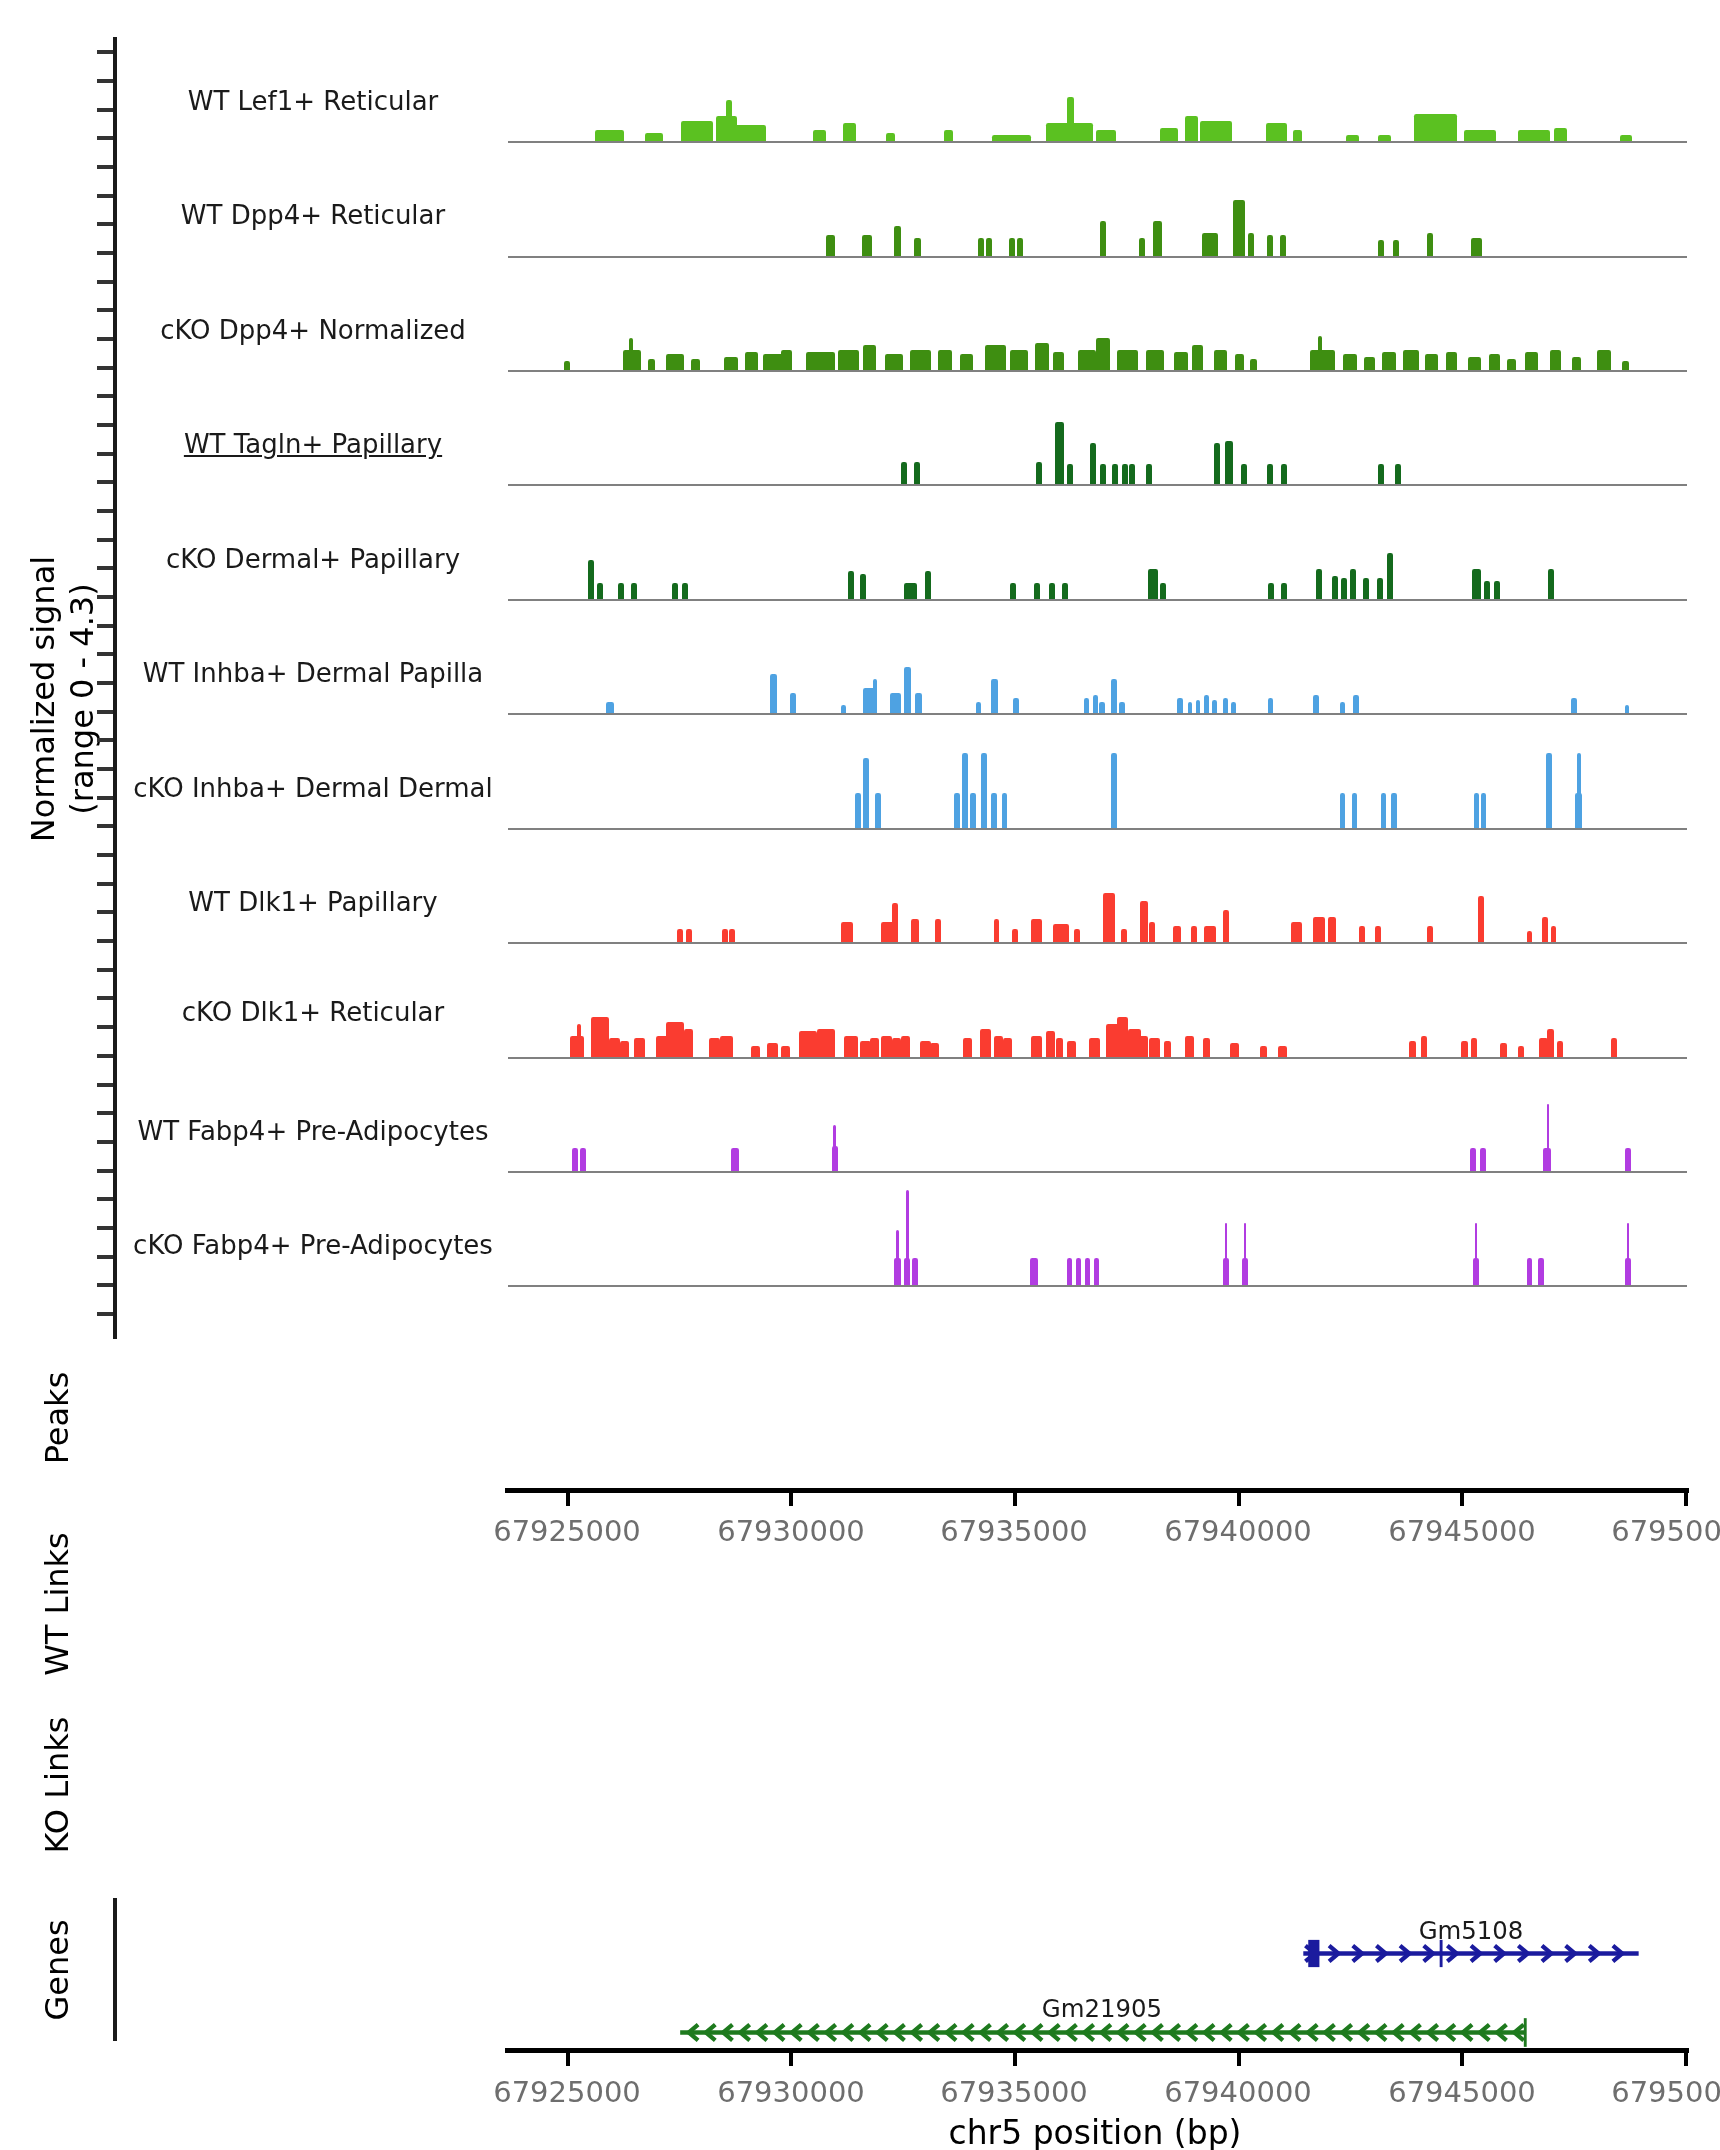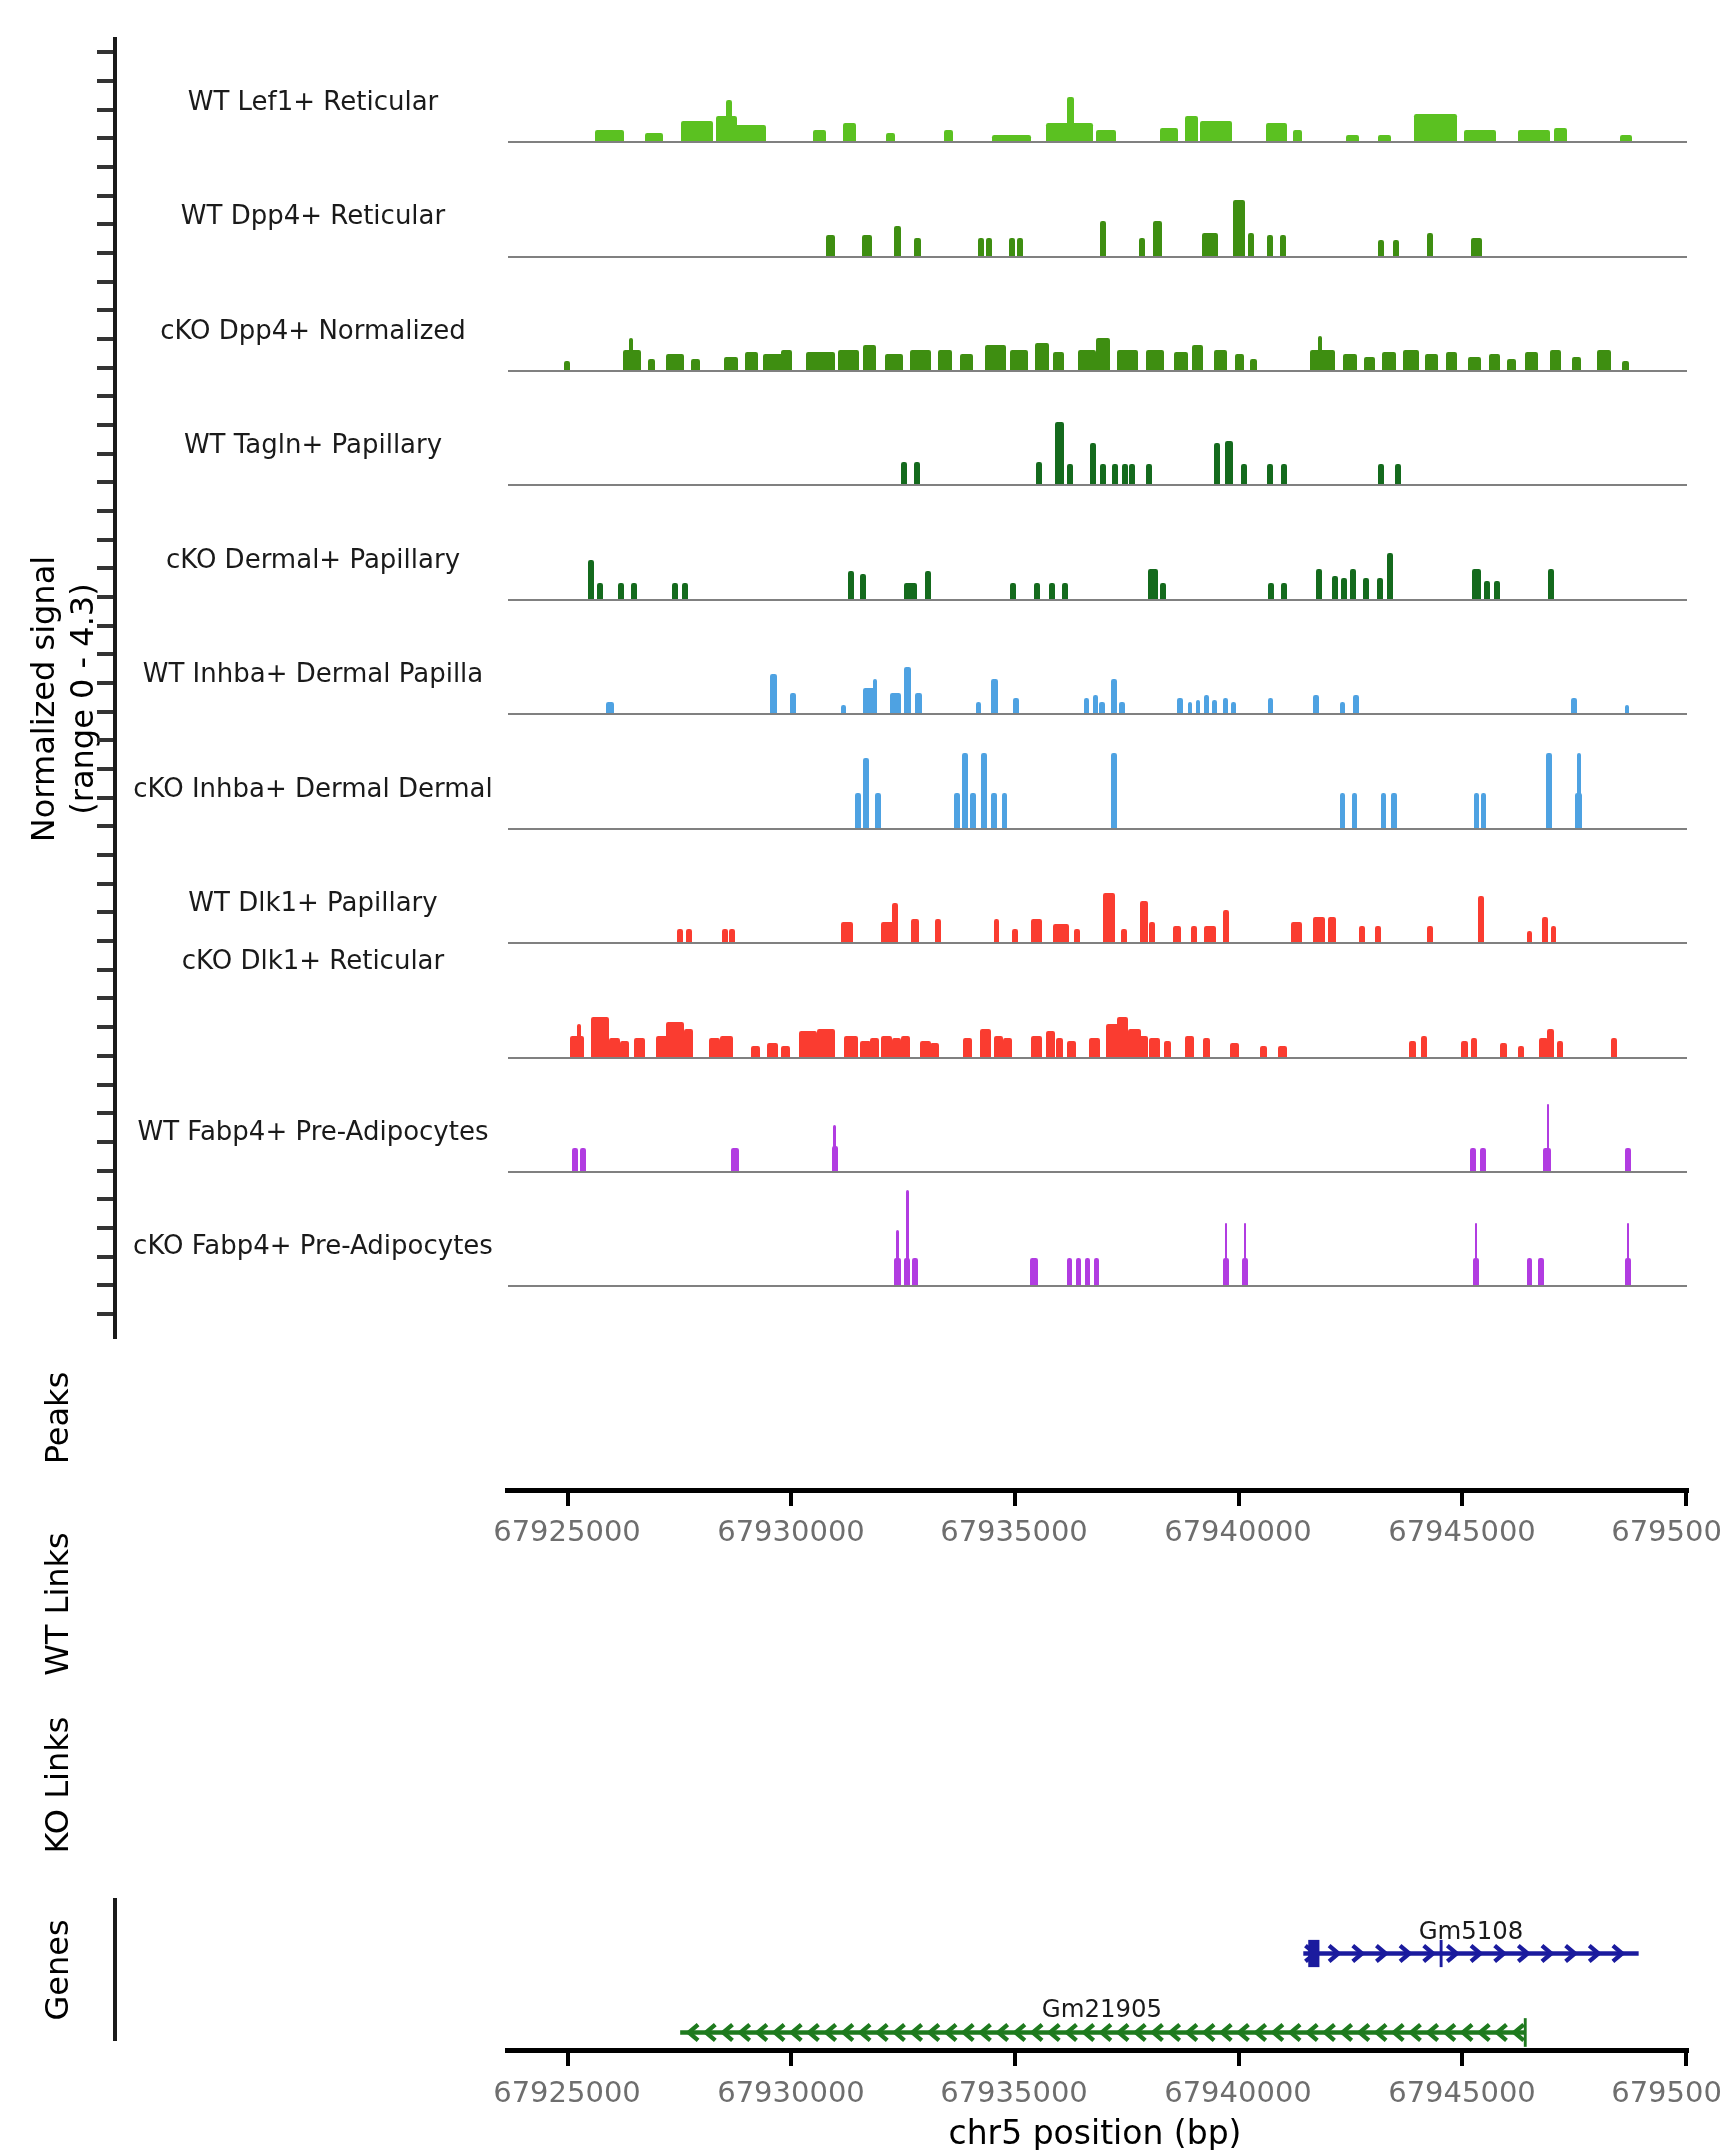--- a/index.html
+++ b/index.html
@@ -194,21 +194,21 @@
         <div class="peak" style="left:1489px;top:354px;width:10.8px;height:16.5px;background:#3e8e11;border-radius:2.2px 2.2px 0 0;"></div>
         <div class="peak" style="left:1507px;top:359px;width:8.5px;height:11.8px;background:#3e8e11;border-radius:2.2px 2.2px 0 0;"></div>
         <div class="peak" style="left:1525px;top:352px;width:13px;height:19px;background:#3e8e11;border-radius:2.2px 2.2px 0 0;"></div>
         <div class="peak" style="left:1550px;top:350px;width:10.8px;height:21px;background:#3e8e11;border-radius:2.2px 2.2px 0 0;"></div>
         <div class="peak" style="left:1572px;top:357px;width:8.5px;height:14px;background:#3e8e11;border-radius:2.2px 2.2px 0 0;"></div>
         <div class="peak" style="left:1597px;top:350px;width:14.3px;height:21px;background:#3e8e11;border-radius:2.2px 2.2px 0 0;"></div>
         <div class="peak" style="left:1622px;top:361px;width:7.2px;height:9.4px;background:#3e8e11;border-radius:2.2px 2.2px 0 0;"></div>
         <div class="baseline" style="left:508px;top:370px;width:1179px;"></div>
       </div>
       <div class="abs" style="left:0;top:0;width:1721px;height:0;">
-        <div class="track-label" style="left:313px;top:444px;">WT Tagln+ Papillary</div>
+        <div class="track-label" style="left:313px;top:444px;text-decoration:underline;">WT Tagln+ Papillary</div>
         <div class="peak" style="left:901px;top:462px;width:6.2px;height:23.5px;background:#146a1d;border-radius:2.2px 2.2px 0 0;"></div>
         <div class="peak" style="left:914px;top:462px;width:6.2px;height:23.5px;background:#146a1d;border-radius:2.2px 2.2px 0 0;"></div>
         <div class="peak" style="left:1036px;top:462px;width:5.8px;height:23.5px;background:#146a1d;border-radius:2.2px 2.2px 0 0;"></div>
         <div class="peak" style="left:1055px;top:422px;width:8.5px;height:64px;background:#146a1d;border-radius:2.2px 2.2px 0 0;"></div>
         <div class="peak" style="left:1067px;top:464px;width:5.8px;height:21px;background:#146a1d;border-radius:2.2px 2.2px 0 0;"></div>
         <div class="peak" style="left:1090px;top:443px;width:5.8px;height:42px;background:#146a1d;border-radius:2.2px 2.2px 0 0;"></div>
         <div class="peak" style="left:1100px;top:464px;width:5.8px;height:21px;background:#146a1d;border-radius:2.2px 2.2px 0 0;"></div>
         <div class="peak" style="left:1112px;top:464px;width:5.8px;height:21px;background:#146a1d;border-radius:2.2px 2.2px 0 0;"></div>
         <div class="peak" style="left:1122px;top:464px;width:5.8px;height:21px;background:#146a1d;border-radius:2.2px 2.2px 0 0;"></div>
         <div class="peak" style="left:1129px;top:464px;width:5.8px;height:21px;background:#146a1d;border-radius:2.2px 2.2px 0 0;"></div>
@@ -342,21 +342,21 @@
         <div class="peak" style="left:1359px;top:926px;width:5.8px;height:16.5px;background:#fa3c30;border-radius:2.2px 2.2px 0 0;"></div>
         <div class="peak" style="left:1375px;top:926px;width:5.8px;height:16.5px;background:#fa3c30;border-radius:2.2px 2.2px 0 0;"></div>
         <div class="peak" style="left:1427px;top:926px;width:5.8px;height:16.5px;background:#fa3c30;border-radius:2.2px 2.2px 0 0;"></div>
         <div class="peak" style="left:1478px;top:896px;width:5.8px;height:47px;background:#fa3c30;border-radius:2.2px 2.2px 0 0;"></div>
         <div class="peak" style="left:1527px;top:931px;width:5px;height:11.8px;background:#fa3c30;border-radius:2.2px 2.2px 0 0;"></div>
         <div class="peak" style="left:1542px;top:917px;width:5.8px;height:26px;background:#fa3c30;border-radius:2.2px 2.2px 0 0;"></div>
         <div class="peak" style="left:1551px;top:926px;width:5px;height:16.5px;background:#fa3c30;border-radius:2.2px 2.2px 0 0;"></div>
         <div class="baseline" style="left:508px;top:942px;width:1179px;"></div>
       </div>
       <div class="abs" style="left:0;top:0;width:1721px;height:0;">
-        <div class="track-label" style="left:313px;top:960px;">cKO Dlk1+ Reticular</div>
+        <div class="track-label" style="left:313px;top:1012px;">cKO Dlk1+ Reticular</div>
         <div class="peak" style="left:570px;top:1036px;width:14.3px;height:21px;background:#fa3c30;border-radius:2.2px 2.2px 0 0;"></div>
         <div class="peak" style="left:577px;top:1024px;width:4.4px;height:33px;background:#fa3c30;border-radius:2.2px 2.2px 0 0;"></div>
         <div class="peak" style="left:591px;top:1017px;width:18px;height:40px;background:#fa3c30;border-radius:2.2px 2.2px 0 0;"></div>
         <div class="peak" style="left:609px;top:1038px;width:10.8px;height:19px;background:#fa3c30;border-radius:2.2px 2.2px 0 0;"></div>
         <div class="peak" style="left:620px;top:1041px;width:8.5px;height:16.5px;background:#fa3c30;border-radius:2.2px 2.2px 0 0;"></div>
         <div class="peak" style="left:634px;top:1038px;width:10.8px;height:19px;background:#fa3c30;border-radius:2.2px 2.2px 0 0;"></div>
         <div class="peak" style="left:656px;top:1036px;width:14.3px;height:21px;background:#fa3c30;border-radius:2.2px 2.2px 0 0;"></div>
         <div class="peak" style="left:666px;top:1022px;width:18px;height:35px;background:#fa3c30;border-radius:2.2px 2.2px 0 0;"></div>
         <div class="peak" style="left:684px;top:1029px;width:8.5px;height:28px;background:#fa3c30;border-radius:2.2px 2.2px 0 0;"></div>
         <div class="peak" style="left:709px;top:1038px;width:10.8px;height:19px;background:#fa3c30;border-radius:2.2px 2.2px 0 0;"></div>

